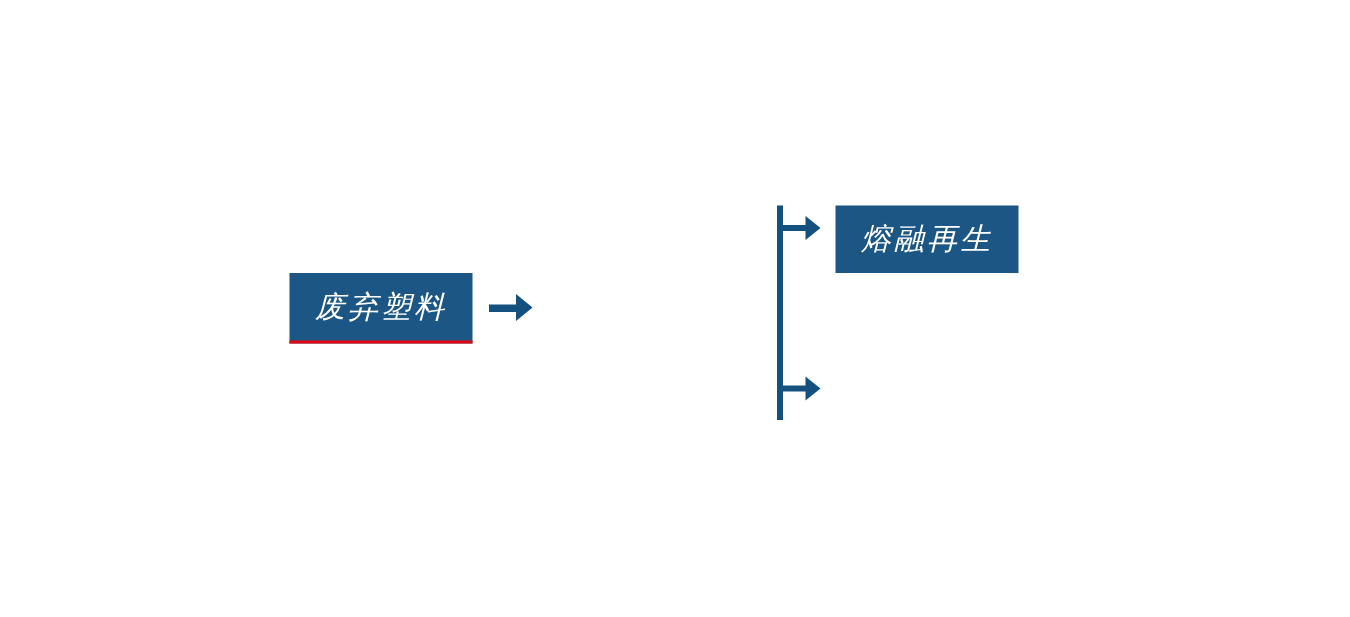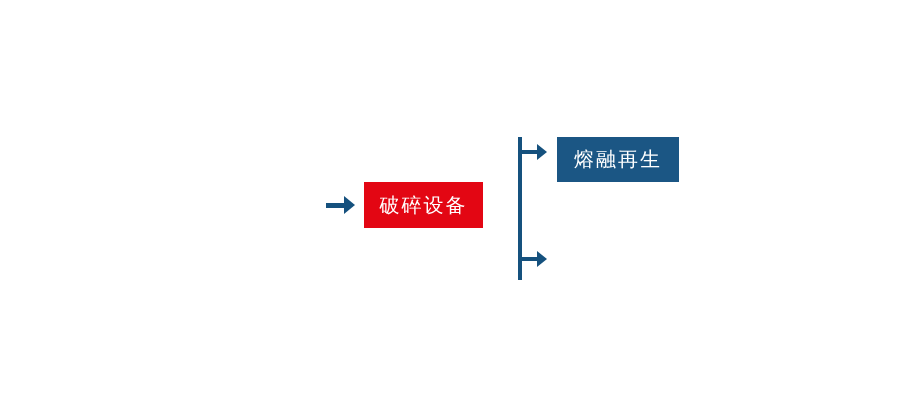--- a/index.html
+++ b/index.html
@@ -19,21 +19,21 @@
     position: absolute;
     display: flex;
     align-items: center;
     justify-content: center;
     color: #ffffff;
     font-size: 20px;
     letter-spacing: 2px;
     font-weight: 400;
     white-space: nowrap;
   }
-  .node.blue { background: #1B5684; }
+  .node.blue { background: #1B5684; font-style: italic; }
   .node.red  { background: #E30613; }
 
   .node-source {
     left: 193px; top: 182px;
     width: 122px; height: 45px;
     border-bottom: 2px solid #E30613;
   }
   .node-process {
     left: 364px; top: 182px;
     width: 119px; height: 46px;
@@ -81,29 +81,29 @@
     border-left: 10px solid #15517E;
   }
   .arrow-branch.top    { left: 522px; top: 144px; }
   .arrow-branch.bottom { left: 522px; top: 251px; }
 </style>
 </head>
 <body>
 
 <div class="canvas">
 
+  <div class="node blue node-source">
+    <span>废弃塑料</span>
+  </div>
 
   <div class="arrow-main">
     <div class="stem"></div>
     <div class="head"></div>
   </div>
 
-  <div class="node red node-process">
-    <span>破碎设备</span>
-  </div>
 
   <div class="branch-line"></div>
 
   <div class="arrow-branch top">
     <div class="stem"></div>
     <div class="head"></div>
   </div>
 
   <div class="node blue node-branch-top">
     <span>熔融再生</span>

